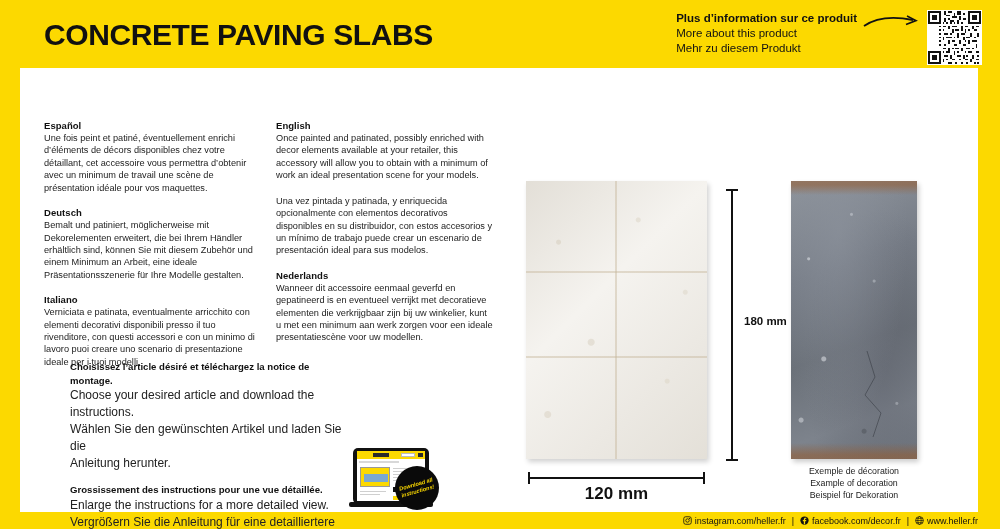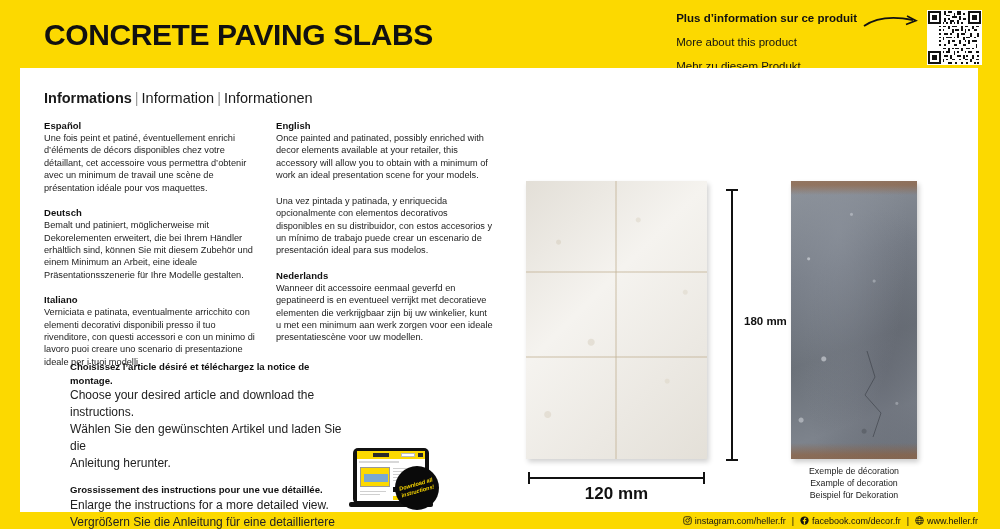--- a/index.html
+++ b/index.html
@@ -28,21 +28,21 @@
 
   #qr-block {
     position: absolute; right: 18px; top: 8px;
     display: flex; align-items: flex-start; gap: 0px;
   }
   #qr-text {
     text-align: left; padding-top: 3px; color: #111;
     line-height: 1.32;
   }
   #qr-text .l1 { font-size: 11.5px; font-weight: bold; white-space: nowrap; }
-  #qr-text .l2, #qr-text .l3 { font-size: 11.5px; font-weight: normal; white-space: nowrap; margin-top: 9px; }
+  #qr-text .l2, #qr-text .l3 { font-size: 11.5px; font-weight: normal; white-space: nowrap; }
 
   #qr-arrow { width: 58px; height: 18px; margin: 6px 6px 0 6px; }
 
   #qr-code {
     width: 55px; height: 55px; margin-top: 2px;
     background: #fff; padding: 1px;
   }
   #qr-code svg { display: block; }
 
   
@@ -360,23 +360,20 @@
             <rect x="25" y="28" width="1" height="1"></rect>
               <rect x="27" y="28" width="1" height="1"></rect>
           </g>
         </svg>
       </div>
     </div>
   </div>
 
   <div id="card">
 
-    <div id="section-heading">
-      <span class="bold">Informations</span><span class="sep">|</span><span class="light">Information</span><span class="sep">|</span><span class="light">Informationen</span>
-    </div>
 
     <div class="lang-col" id="lang-col-left">
       <div class="lang-block">
         <div class="lang-title">Español</div>
         <div class="lang-body">Une fois peint et patiné, éventuellement enrichi d’éléments de décors disponibles chez votre détaillant, cet accessoire vous permettra d’obtenir avec un minimum de travail une scène de présentation idéale pour vos maquettes.</div>
       </div>
       <div class="lang-block">
         <div class="lang-title">Deutsch</div>
         <div class="lang-body">Bemalt und patiniert, möglicherweise mit Dekorelementen erweitert, die bei Ihrem Händler erhältlich sind, können Sie mit diesem Zubehör und einem Minimum an Arbeit, eine ideale Präsentationsszenerie für Ihre Modelle gestalten.</div>
       </div>

